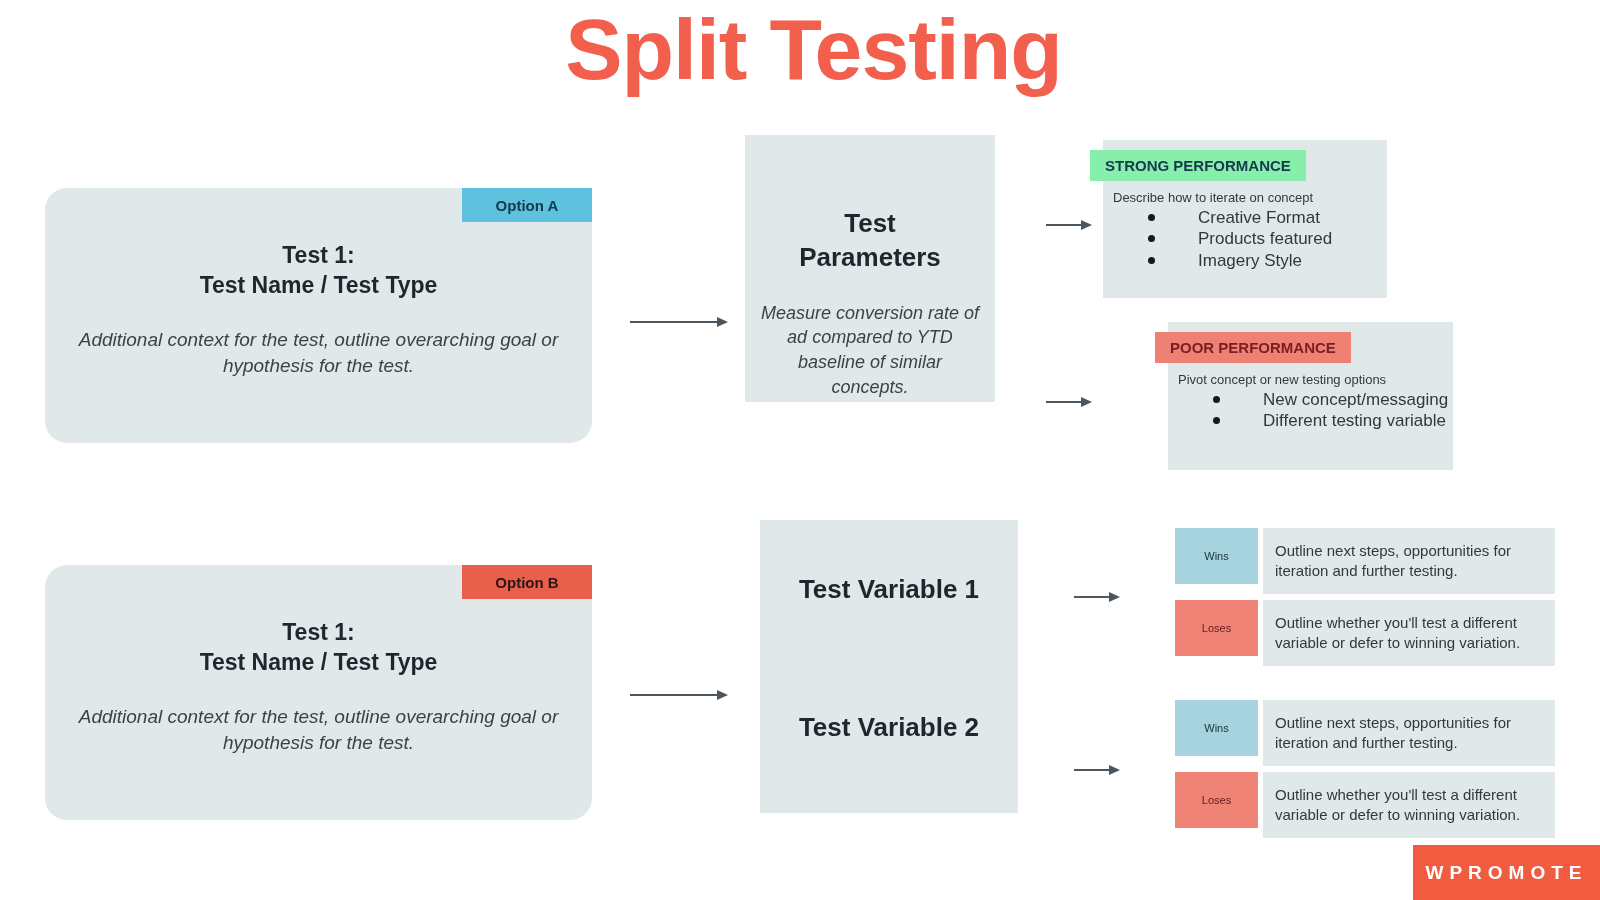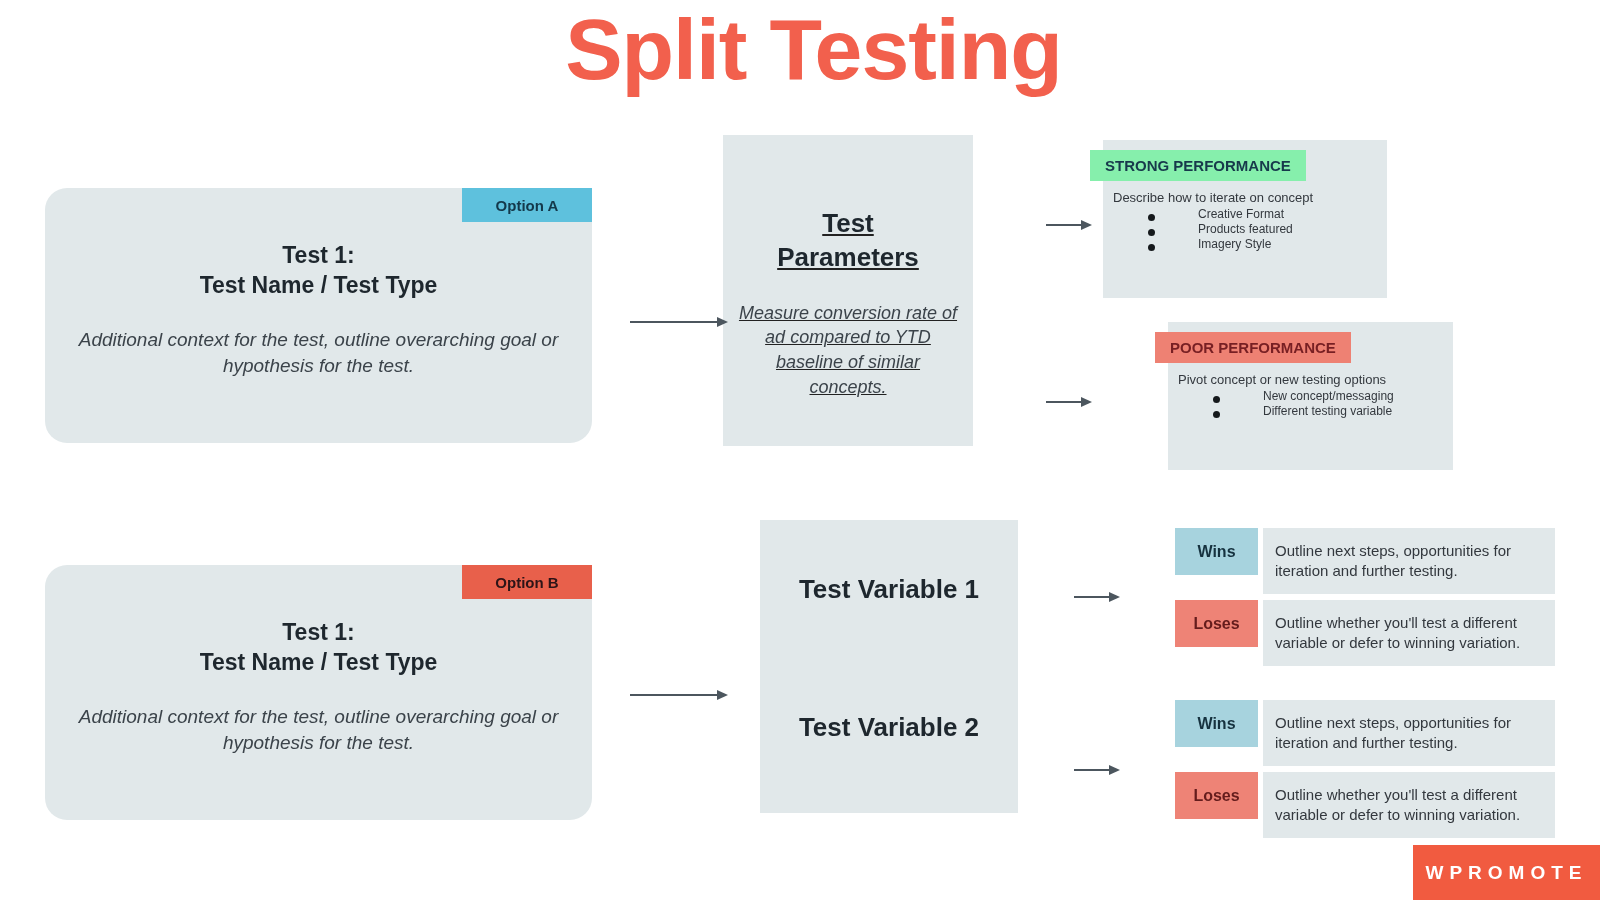--- a/index.html
+++ b/index.html
@@ -17,49 +17,49 @@
        align-items:center;justify-content:center;font-size:15px;font-weight:bold;padding:0 14px;box-sizing:border-box;}
   .tab-a{background:#5ec1dd;color:#14394b;}
   .tab-b{background:#e8604b;color:#2d1417;}
   .card-heading{margin-top:52px;text-align:center;font-size:23px;font-weight:bold;
     color:#1e272e;line-height:1.32;}
   .card-desc{margin:26px auto 0;width:505px;text-align:center;font-style:italic;
     font-size:19px;color:#3b434a;line-height:1.4;}
 
   
   .mid-box{position:absolute;background:#e1e8ea;}
-  .params-box{left:723px;top:135px;width:250px;height:311px;text-decoration:underline;}
+  .params-box{left:745px;top:135px;width:250px;height:267px;}
   .mid-heading{margin:72px auto 0;width:175px;text-align:center;font-size:26px;
     font-weight:bold;color:#1e272e;line-height:1.3;}
   .mid-desc{margin:26px auto 0;width:220px;text-align:center;font-style:italic;
     font-size:18px;color:#3b434a;line-height:1.38;}
   .tv-box{left:760px;top:520px;width:258px;height:138px;display:flex;align-items:center;justify-content:center;}
   .tv-box2{top:641px;height:172px;}
   .tv-label{font-size:26px;font-weight:bold;color:#1e272e;}
 
   
   .perf-box{position:absolute;background:#e1e8ea;}
   .strong-box{left:1103px;top:140px;width:284px;height:158px;}
   .poor-box{left:1168px;top:322px;width:285px;height:148px;}
   .perf-label{position:absolute;left:-13px;top:10px;padding:7px 15px;font-size:15px;font-weight:bold;}
   .strong-label{background:#86efac;color:#17394b;}
   .poor-label{background:#ee8173;color:#771f23;}
   .perf-intro{margin:50px 0 2px 10px;font-size:13px;color:#33383e;}
-  .perf-bullets{margin:0;padding:0;list-style:none;font-size:12px;color:#33383e;}
+  .perf-bullets{margin:0;padding:0;list-style:none;font-size:17px;color:#33383e;}
   .perf-bullets li{position:relative;padding-left:95px;line-height:1.26;}
   .perf-bullets li::before{content:'';position:absolute;left:45px;top:7px;width:7px;height:7px;
     border-radius:50%;background:#15191c;}
 
   
   .outcome-group{position:absolute;left:1175px;display:flex;flex-direction:column;gap:6px;}
   .group-1{top:528px;}
   .group-2{top:700px;}
   .outcome-row{display:flex;gap:5px;}
-  .outcome-label{width:83px;height:47px;display:flex;align-items:center;justify-content:center;
-    font-size:16px;font-weight:bold;}
+  .outcome-label{width:83px;height:56px;display:flex;align-items:center;justify-content:center;
+    font-size:11px;font-weight:normal;}
   .wins{background:#a7d3de;color:#16323f;}
   .loses{background:#ee8376;color:#641c1c;}
   .outcome-text{width:292px;height:66px;background:#e1e8ea;box-sizing:border-box;
     padding:11px 12px;font-size:15px;color:#33383e;line-height:1.35;display:flex;align-items:center;}
 
   
   .arrow{position:absolute;height:0;border-top:2px solid #4c565e;}
   .arrow::after{content:'';position:absolute;right:-10px;top:-6px;width:0;height:0;
     border-left:11px solid #4c565e;border-top:5px solid transparent;border-bottom:5px solid transparent;}
 

